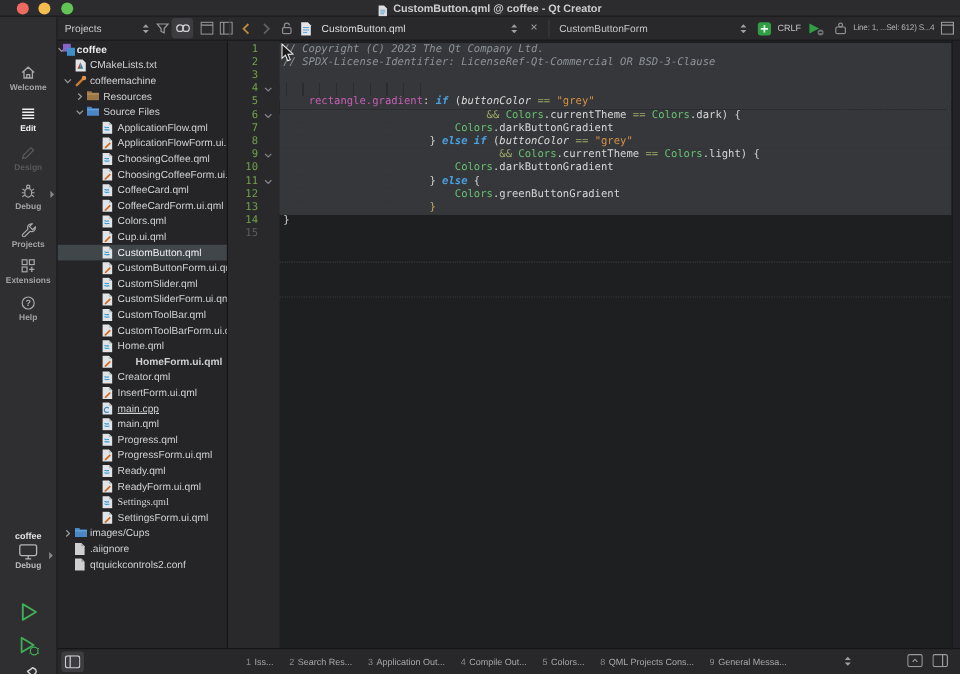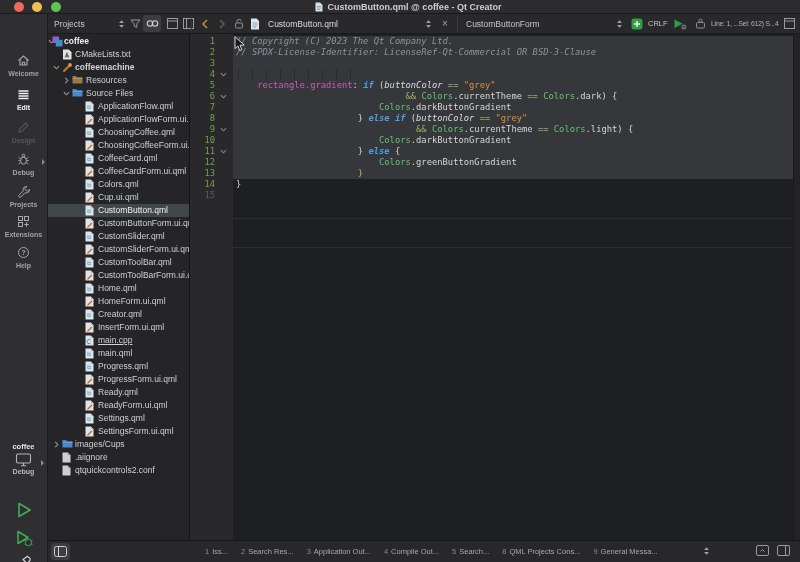--- a/index.html
+++ b/index.html
@@ -7,21 +7,21 @@
        font-family:"Liberation Sans",sans-serif;-webkit-font-smoothing:antialiased;cursor:default;}
   #app *{box-sizing:border-box;}
 
   
   #titlebar{position:absolute;left:0;top:0;width:800px;height:14px;background:#2c2c2e;
             border-bottom:1px solid #1a1a1c;display:flex;align-items:center;}
   .tl{position:absolute;top:2px;width:10px;height:10px;border-radius:50%;}
   .tl.red{left:14px;background:#ee6a5f;}
   .tl.yellow{left:32px;background:#f5bd4f;}
   .tl.green{left:51px;background:#61c454;}
-  #title-center{position:absolute;left:16px;right:0;top:0;height:14px;display:flex;align-items:center;
+  #title-center{position:absolute;left:16px;right:0;top:0;height:14px;display:flex;align-items:flex-end;
                 justify-content:center;gap:5px;}
   #title-text{font-size:9px;font-weight:bold;color:#cdcdcf;line-height:14px;}
 
   
   #toolbar{position:absolute;left:48px;top:14px;width:752px;height:20px;background:#29292c;
            border-bottom:1px solid #191a1c;}
   .tb-abs{position:absolute;top:0;height:19px;display:flex;align-items:center;}
   #projects-combo{left:6px;gap:4px;}
   #projects-combo span.lbl{font-size:8.5px;color:#c9c9cb;}
   .vsep{position:absolute;top:2px;height:15px;width:1px;background:#3a3a3e;}
@@ -348,21 +348,21 @@
           <span class="ticon" style="left:14px;">
             <svg width="10" height="11" viewBox="0 0 10 11">
               <path d="M1 0.5 H6.8 L9.5 3.2 V10.5 H1 Z" fill="#e3e3e5"></path>
               <path d="M5 2.8 L2.6 8.2 H5 Z" fill="#c0392b"></path>
               <path d="M5 2.8 L7.4 8.2 H5 Z" fill="#2980b9"></path>
               <path d="M3.6 8.2 H6.4 L5 6.9 Z" fill="#27ae60"></path>
             </svg>
           </span>
           <span class="tlabel" style="left:27px;">CMakeLists.txt</span>
         </div>
-        <div class="tree-row" style="top: 27px; font-weight: bold;">
+        <div class="tree-row" style="top: 27px;">
           <span class="texp open" style="left:5px;">
             <svg width="7" height="7" viewBox="0 0 8 8">
               <path d="M2.5 1 L5.5 4 L2.5 7" fill="none" stroke="#9a9a9d" stroke-width="1.2"></path>
             </svg>
           </span>
           <span class="ticon" style="left:14px;">
             <svg width="11" height="11" viewBox="0 0 11 11">
               <path d="M2 9 L7 4" stroke="#c87a33" stroke-width="2" stroke-linecap="round"></path>
               <circle cx="8" cy="3" r="1.9" fill="#e0954a"></circle>
             </svg>
@@ -548,21 +548,21 @@
           <span class="tlabel" style="left:50px;">Home.qml</span>
         </div>
         <div class="tree-row" style="top: 261px;">
           <span class="ticon" style="left:37px;">
             <svg width="9" height="11" viewBox="0 0 9 11">
               <path d="M0.5 0.5 H5.8 L8.5 3.2 V10.5 H0.5 Z" fill="#e0e4e6"></path>
               <path d="M5.8 0.5 V3.2 H8.5" fill="#b4bcbf"></path>
               <path d="M2.4 8.6 L6.4 4.6 L7.4 5.6 L3.4 9.6 L2.2 9.8 Z" fill="#d2691e"></path>
             </svg>
           </span>
-          <span class="tlabel" style="left:50px;">HomeForm.ui.qml</span>
+          <span class="tlabel" style="left:65px;font-weight:bold;">HomeForm.ui.qml</span>
         </div>
         <div class="tree-row" style="top: 274px;">
           <span class="ticon" style="left:37px;">
             <svg width="9" height="11" viewBox="0 0 9 11">
               <path d="M0.5 0.5 H5.8 L8.5 3.2 V10.5 H0.5 Z" fill="#e0e4e6"></path>
               <path d="M5.8 0.5 V3.2 H8.5" fill="#b4bcbf"></path>
               <path d="M2 5.2 C2.8 4.4 3.6 6 4.4 5.2 L5.8 5.2 M2 7.2 C2.8 6.4 3.6 8 4.4 7.2 L6.2 7.2" stroke="#2e9bd6" fill="none" stroke-width="0.9"></path>
             </svg>
           </span>
           <span class="tlabel" style="left:50px;">Creator.qml</span>
@@ -638,21 +638,21 @@
           <span class="tlabel" style="left:50px;">ReadyForm.ui.qml</span>
         </div>
         <div class="tree-row" style="top: 378px;">
           <span class="ticon" style="left:37px;">
             <svg width="9" height="11" viewBox="0 0 9 11">
               <path d="M0.5 0.5 H5.8 L8.5 3.2 V10.5 H0.5 Z" fill="#e0e4e6"></path>
               <path d="M5.8 0.5 V3.2 H8.5" fill="#b4bcbf"></path>
               <path d="M2 5.2 C2.8 4.4 3.6 6 4.4 5.2 L5.8 5.2 M2 7.2 C2.8 6.4 3.6 8 4.4 7.2 L6.2 7.2" stroke="#2e9bd6" fill="none" stroke-width="0.9"></path>
             </svg>
           </span>
-          <span class="tlabel" style="left:50px;">Settings.qml</span>
+          <span class="tlabel" style="left:50px;font-family:Liberation Serif, serif;">Settings.qml</span>
         </div>
         <div class="tree-row" style="top: 391px;">
           <span class="ticon" style="left:37px;">
             <svg width="9" height="11" viewBox="0 0 9 11">
               <path d="M0.5 0.5 H5.8 L8.5 3.2 V10.5 H0.5 Z" fill="#e0e4e6"></path>
               <path d="M5.8 0.5 V3.2 H8.5" fill="#b4bcbf"></path>
               <path d="M2.4 8.6 L6.4 4.6 L7.4 5.6 L3.4 9.6 L2.2 9.8 Z" fill="#d2691e"></path>
             </svg>
           </span>
           <span class="tlabel" style="left:50px;">SettingsForm.ui.qml</span>
@@ -773,21 +773,21 @@
         <span class="pane-btn">
           <span class="pnum">3</span>
           <span class="plabel">Application Out...</span>
         </span>
         <span class="pane-btn">
           <span class="pnum">4</span>
           <span class="plabel">Compile Out...</span>
         </span>
         <span class="pane-btn">
           <span class="pnum">5</span>
-          <span class="plabel">Search...</span>
+          <span class="plabel">Colors...</span>
         </span>
         <span class="pane-btn">
           <span class="pnum">8</span>
           <span class="plabel">QML Projects Cons...</span>
         </span>
         <span class="pane-btn">
           <span class="pnum">9</span>
           <span class="plabel">General Messa...</span>
         </span>
       </div>

